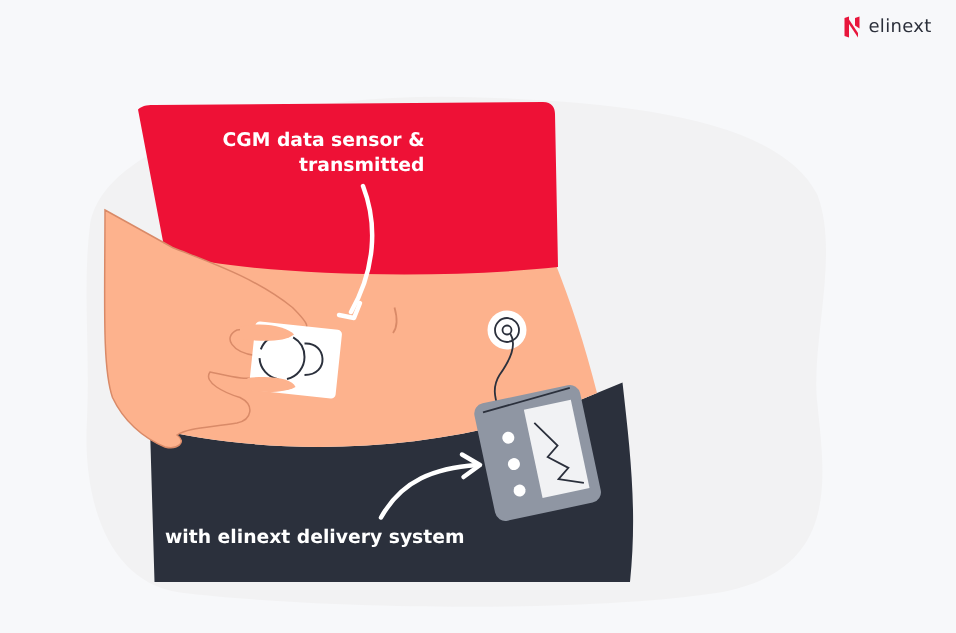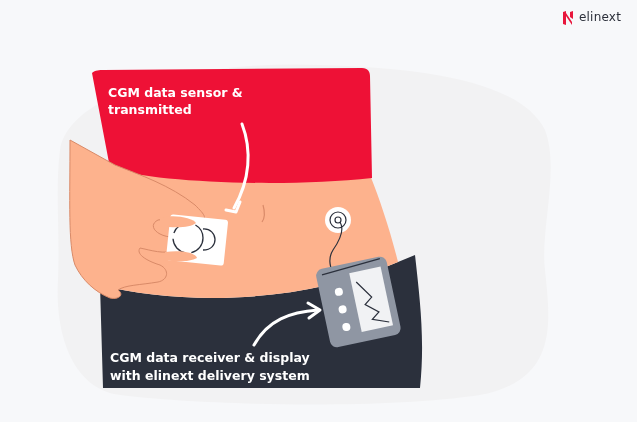--- a/index.html
+++ b/index.html
@@ -2,21 +2,21 @@
 <html><head>
 <meta charset="utf-8">
 <style>
   html, body { margin:0; padding:0; }
   body { width:637px; height:422px; background:#f7f8fa; overflow:hidden; position:relative;
          font-family:"DejaVu Sans", sans-serif; }
   .stage { position:absolute; left:0; top:0; width:637px; height:422px; }
   .logo { position:absolute; left:562px; top:10px; display:flex; align-items:flex-start; gap:5px; }
   .logo-text { font-family:"DejaVu Sans", sans-serif; font-size:12px; color:#2b2f3a; letter-spacing:0.2px; }
   .label { position:absolute; color:#ffffff; font-weight:bold; font-family:"DejaVu Sans", sans-serif; }
-  .label-sensor { left:108px; top:84px; width:175px; font-size:12.5px; line-height:17px; text-align:left; }
+  .label-sensor { left:108px; top:84px; width:175px; font-size:12.5px; line-height:17px; text-align:right; }
   .label-receiver { left:110px; top:349px; width:250px; font-size:12.5px; line-height:18px; }
 </style>
 </head>
 <body>
 
 <svg class="stage" viewBox="0 0 637 422" xmlns="http://www.w3.org/2000/svg">
 
   <path d="M60 150 C70 90 200 60 320 65 C420 68 520 80 545 130 C560 170 540 230 545 270 C550 320 560 380 480 395 C380 410 200 405 120 395 C70 388 55 330 58 280 C60 230 55 190 60 150 Z" fill="#f2f2f3"></path>
 
   <path d="M100 285 C180 305 300 305 398 262 L415 255 C420 300 425 340 420 388 L103 388 Z" fill="#2b303c"></path>
@@ -53,21 +53,20 @@
     <circle cx="341" cy="306" r="4" fill="#ffffff"></circle>
     <circle cx="341" cy="324" r="4" fill="#ffffff"></circle>
   </g>
 
   <path d="M254 345 C268 320 290 312 318 310" stroke="#ffffff" stroke-width="3" fill="none" stroke-linecap="round"></path>
   <path d="M308 303 L320 310 L309 318" stroke="#ffffff" stroke-width="3" fill="none" stroke-linecap="round" stroke-linejoin="round"></path>
 </svg>
 
 <div class="label label-sensor">CGM data sensor &amp; transmitted</div>
 <div class="label label-receiver">
-  <div>CGM data receiver &amp; display</div>
   <div>with elinext delivery system</div>
 </div>
 
 <div class="logo">
   <svg width="12" height="16" viewBox="0 0 12 16">
     <path d="M1 2 L4 1 L4 15 L1 14 Z" fill="#e8163c"></path>
     <path d="M4 3 L10 12 L10 15 L4 6 Z" fill="#e8163c"></path>
     <path d="M8 2 L11 1 L11 9 L8 7 Z" fill="#e8163c"></path>
   </svg>
   <span class="logo-text">elinext</span>

